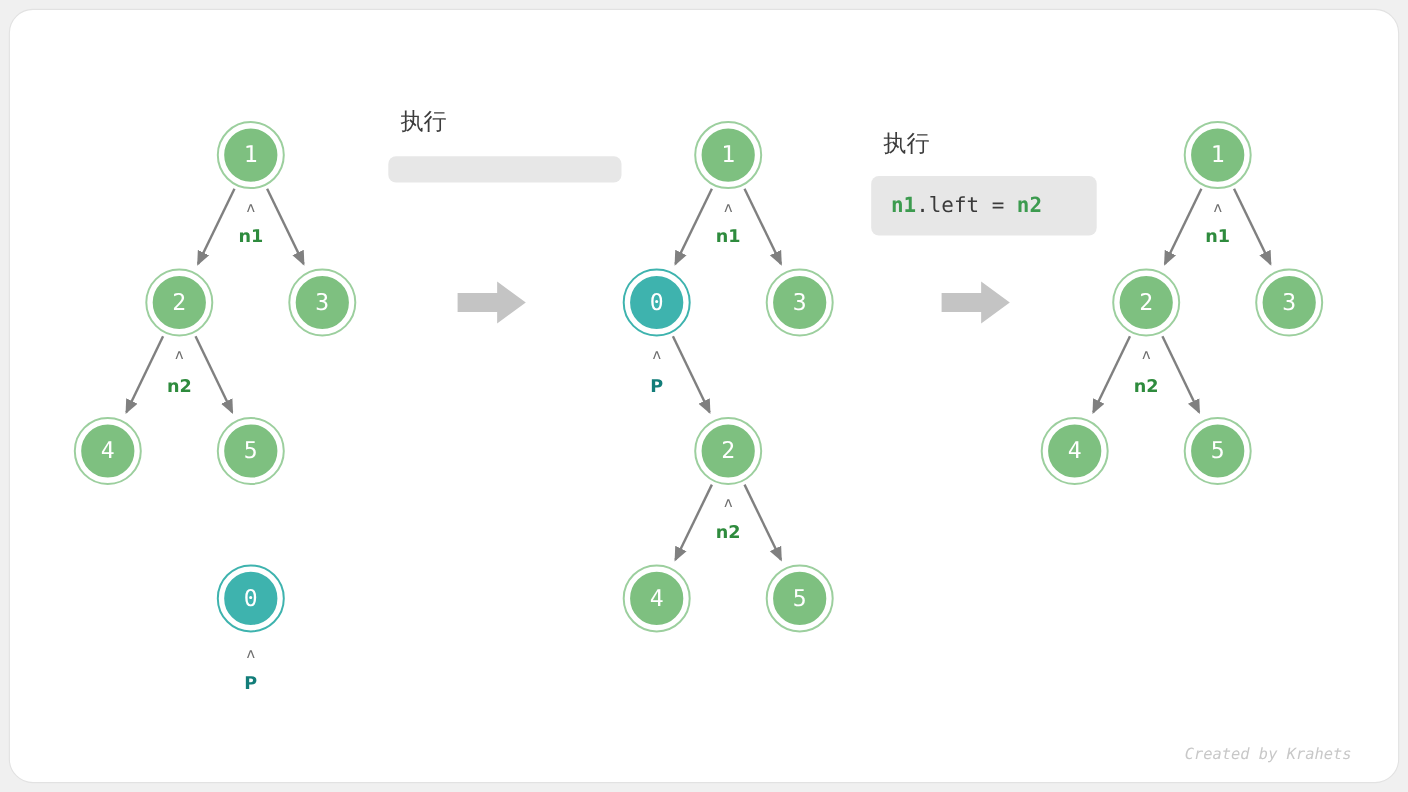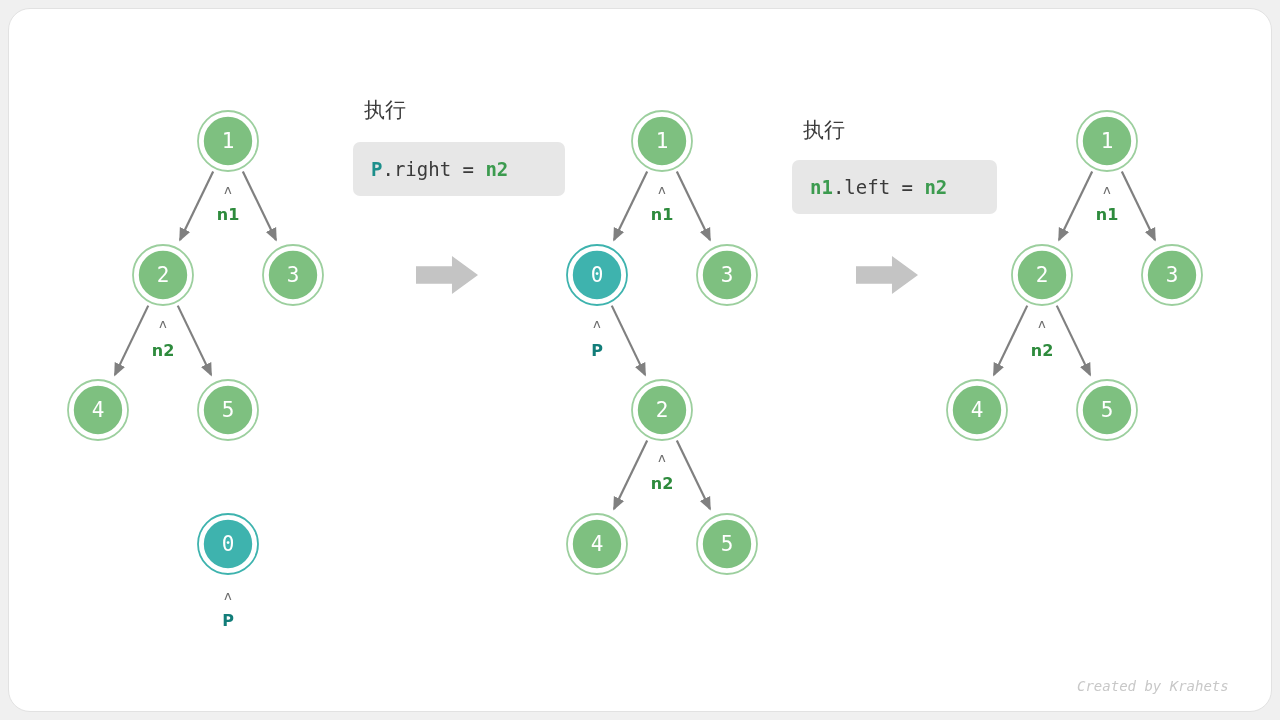--- a/index.html
+++ b/index.html
@@ -224,18 +224,18 @@
       <div class="var-label var-green" style="left: 662px; top: 215px;">n1</div>
       <div class="caret" style="left: 597px; top: 323px;">ʌ</div>
       <div class="var-label var-teal" style="left: 597px; top: 351px;">P</div>
       <div class="caret" style="left: 662px; top: 457px;">ʌ</div>
       <div class="var-label var-green" style="left: 662px; top: 484px;">n2</div>
       <div class="caret" style="left: 1107px; top: 189px;">ʌ</div>
       <div class="var-label var-green" style="left: 1107px; top: 215px;">n1</div>
       <div class="caret" style="left: 1042px; top: 323px;">ʌ</div>
       <div class="var-label var-green" style="left: 1042px; top: 351px;">n2</div>
       <div class="exec-label" style="left: 364px; top: 100px;">执行</div>
-      <div class="code-box" style="left: 353px; top: 142px; width: 212px;"><div class="code-line"><span class="tok-teal">P</span><span class="tok-plain">.right = </span><span class="tok-green">n2</span></div></div>
+      <div class="code-box" style="left: 353px; top: 142px; width: 212px;"></div>
       <div class="exec-label" style="left: 803px; top: 120px;">执行</div>
       <div class="code-box" style="left: 792px; top: 160px; width: 205px;"><div class="code-line"><span class="tok-green">n1</span><span class="tok-plain">.left = </span><span class="tok-green">n2</span></div></div>
     </div>
   <div class="credit" style="left: 1077px; top: 679px; font-style: italic;">Created by Krahets</div>
 </div>
 
 </body></html>

